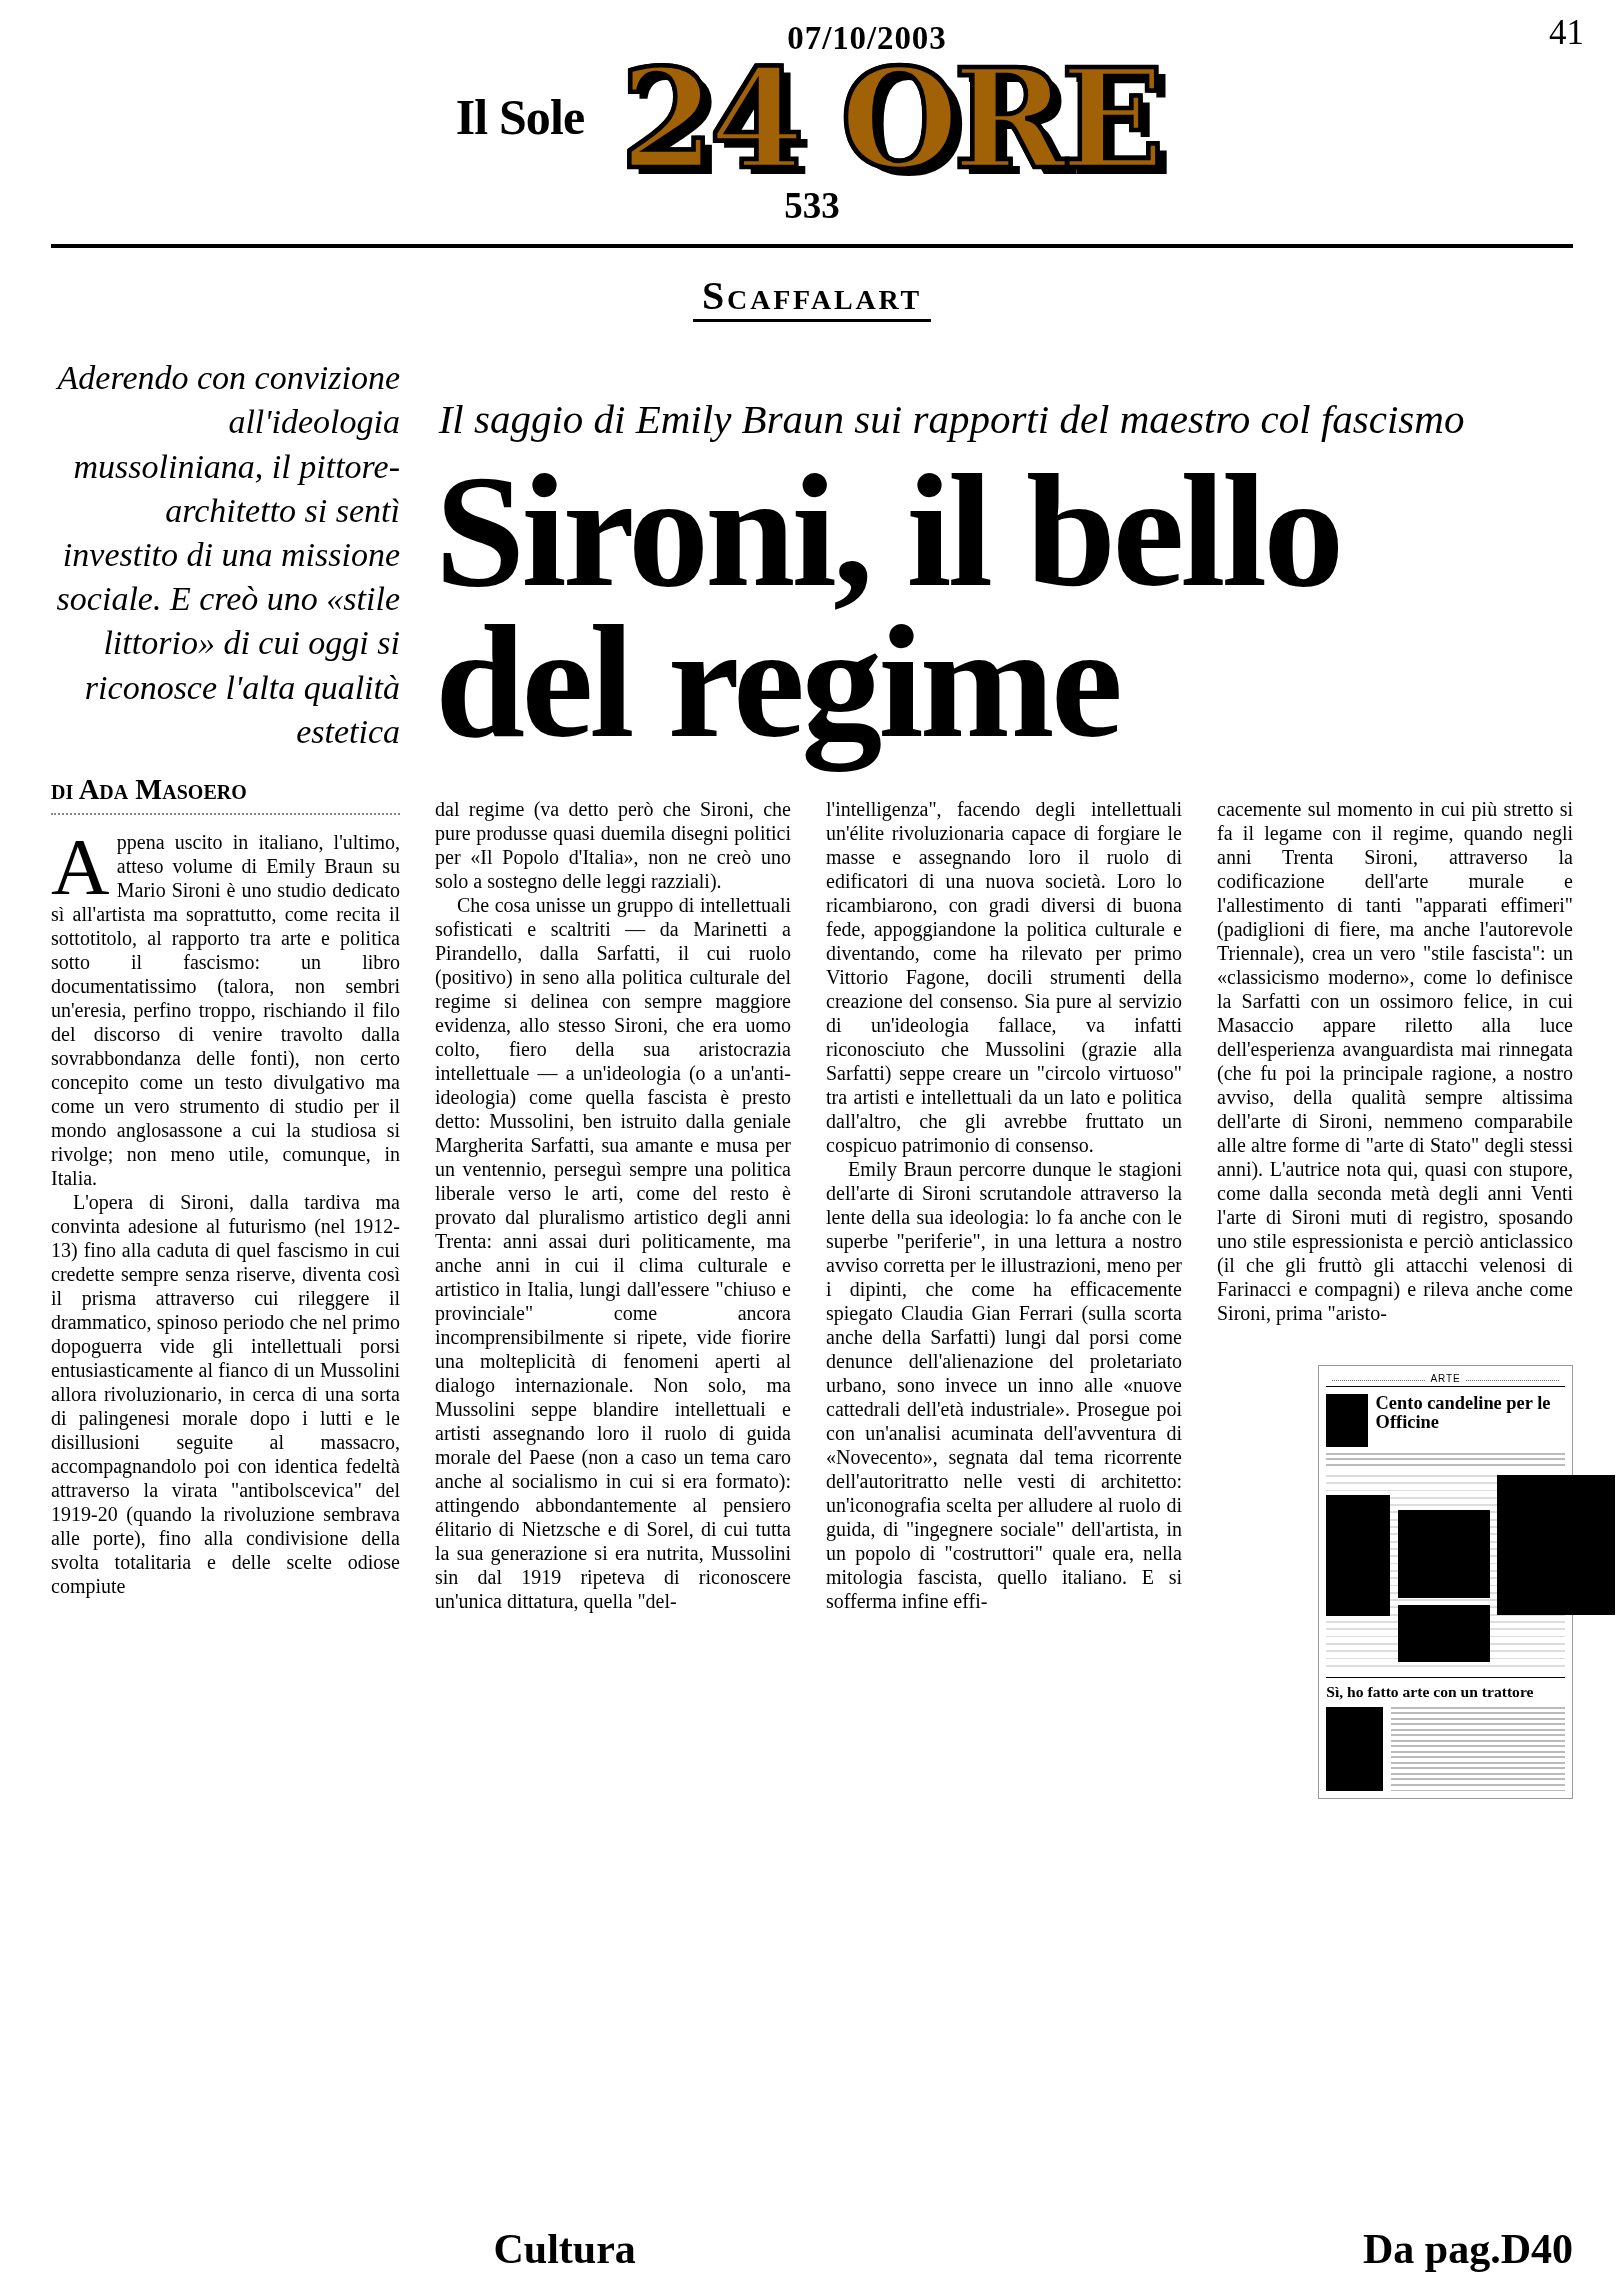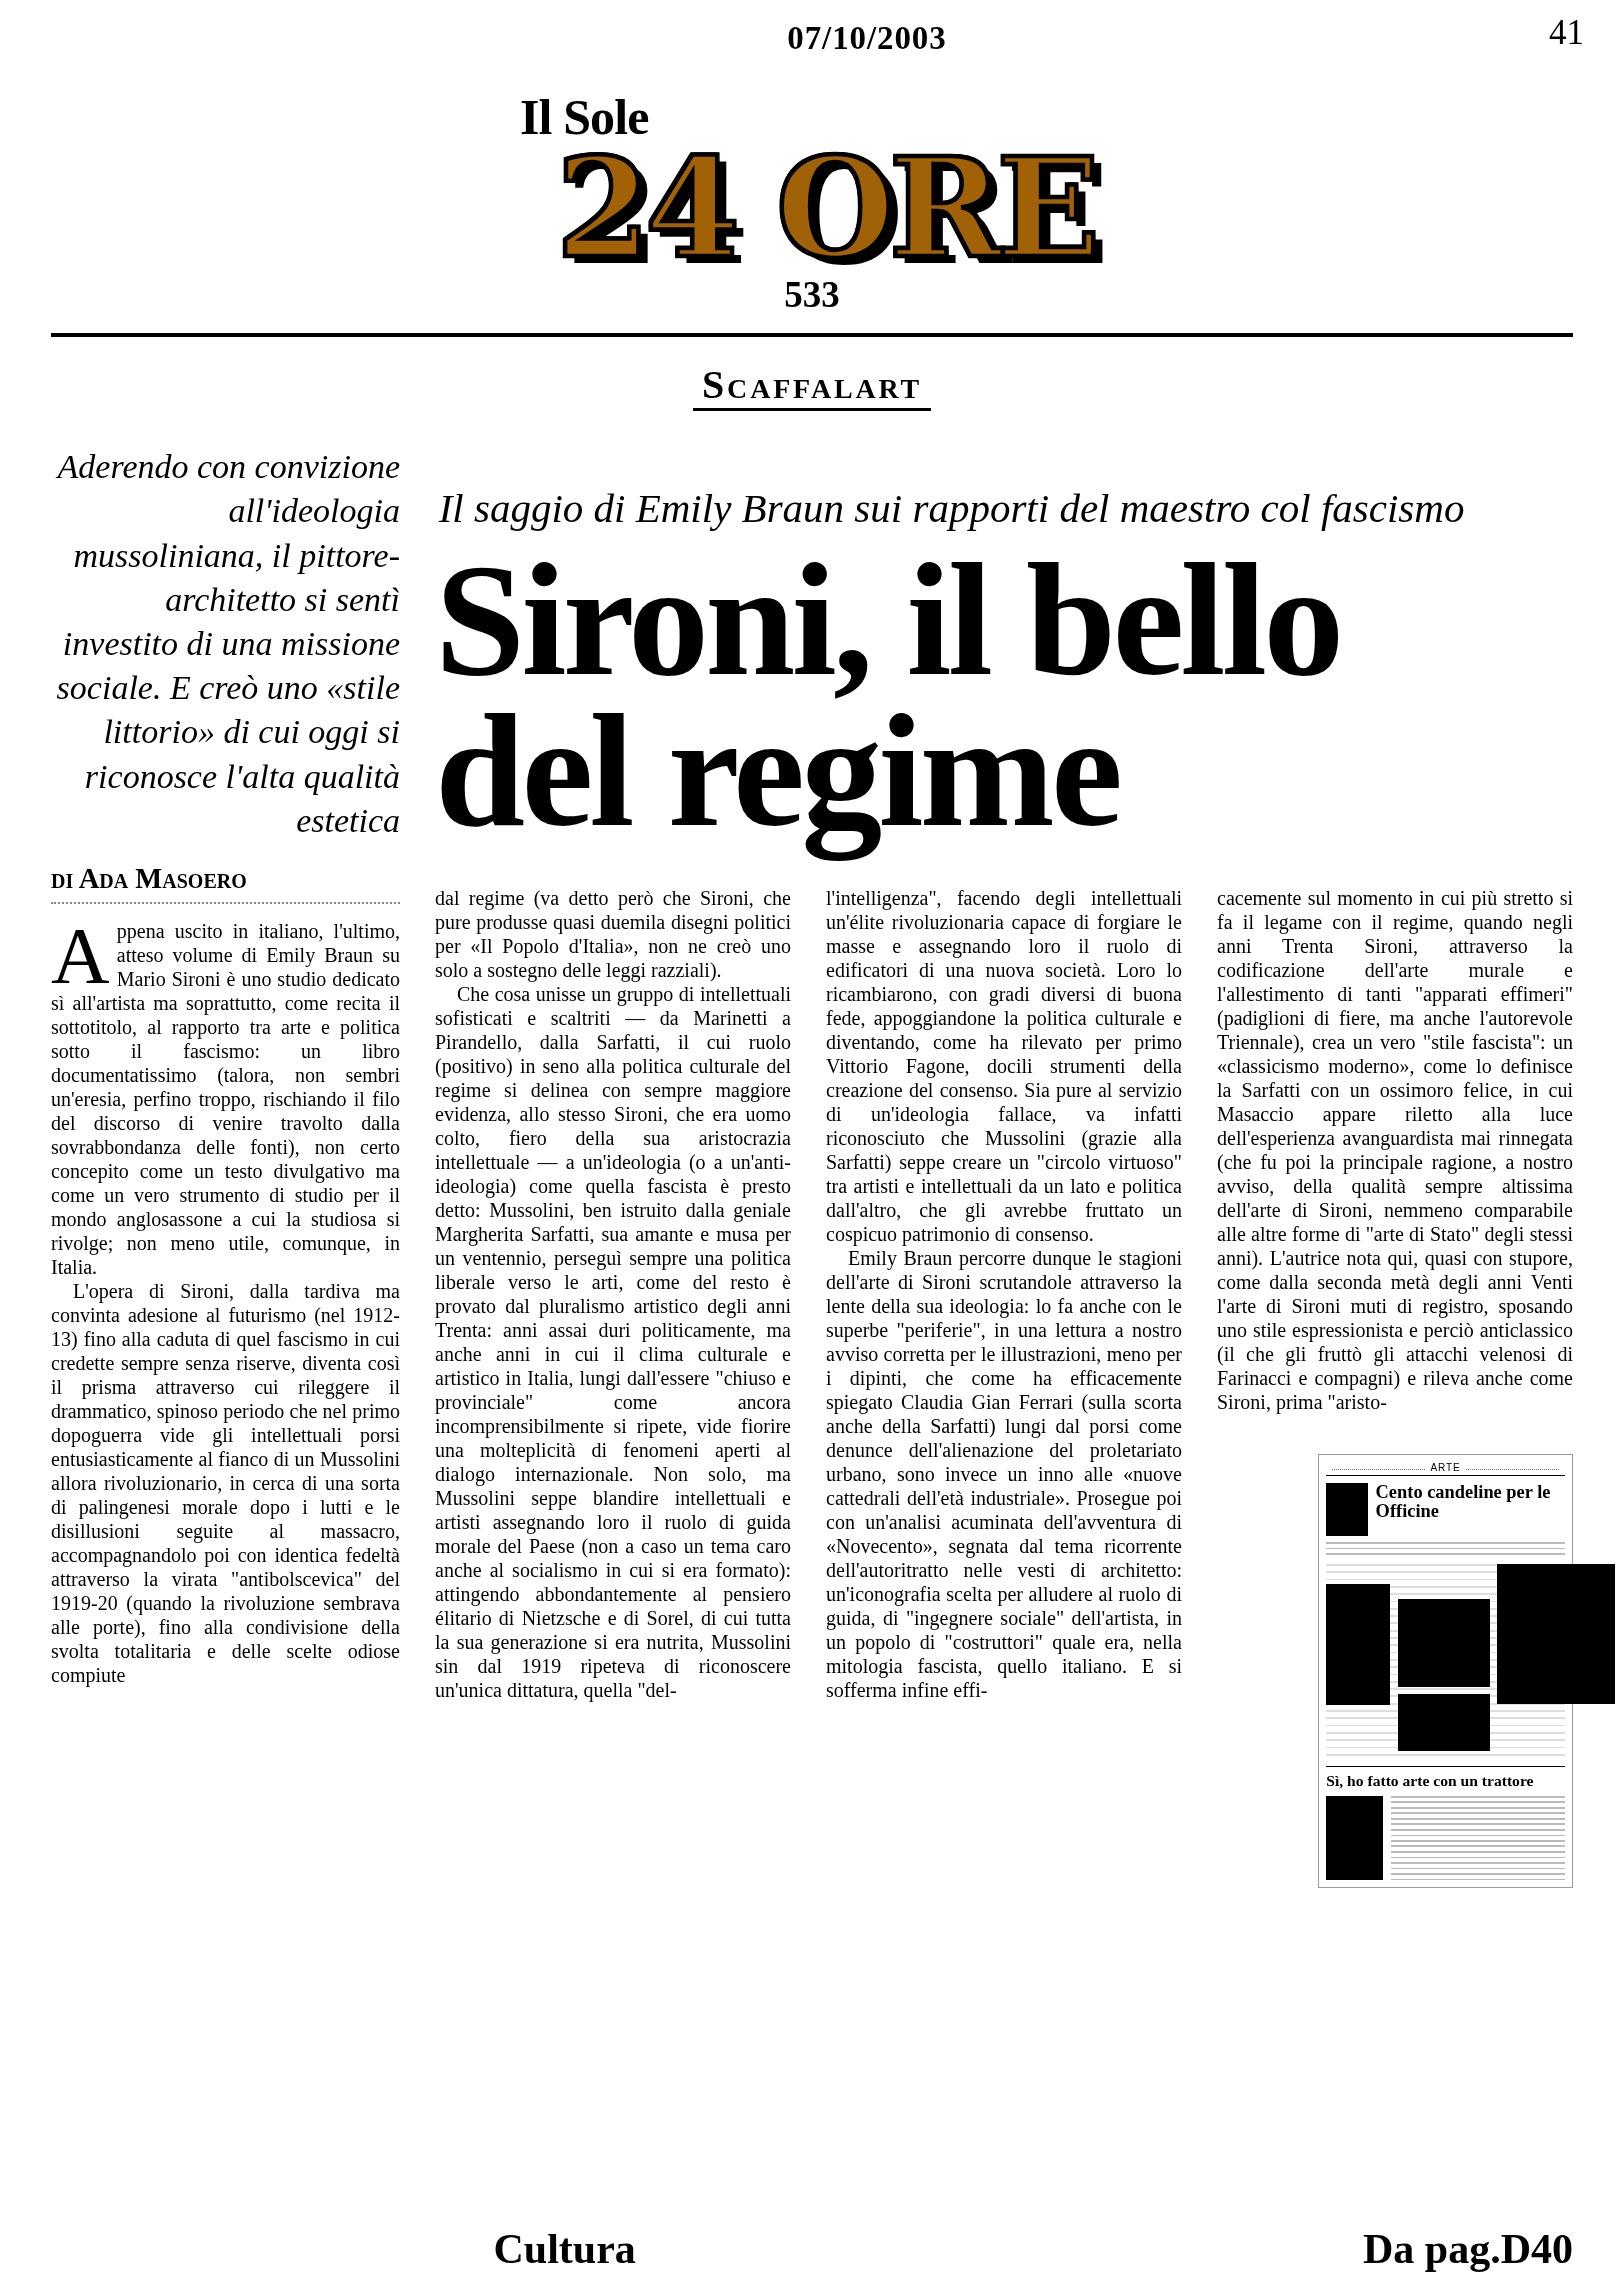--- a/index.html
+++ b/index.html
@@ -11,21 +11,21 @@
     color:#000;
     font-family:"Liberation Serif","DejaVu Serif",serif;
     box-sizing:border-box;
     padding:14.7px 51px 22px 51px;
     overflow:hidden;
   }
   
   .pageno{position:absolute;top:13px;right:40px;font-size:35px;}
   .masthead{width:fit-content;margin:5.5px auto 0 auto;text-align:center;}
   .mh-date{font-weight:bold;font-size:33px;letter-spacing:0.9px;transform:translateX(55px);}
-  .logo-row{display:flex;align-items:flex-start;justify-content:space-between;flex-direction:column;}
+  .logo-row{display:flex;align-items:flex-start;justify-content:space-between;}
   .logo-prefix{font-weight:bold;font-size:50px;margin-top:31px;letter-spacing:-0.9px;}
   .logo-main{
     font-family:"DejaVu Serif",serif;
     font-weight:bold;font-size:136px;line-height:0.92;
     color:#a16207;letter-spacing:-5.5px;
     -webkit-text-stroke:4.6px #000;
     text-shadow:9.2px 7.3px 0 #000,-1.8px -1.8px 0 #000,1.8px -1.8px 0 #000,-1.8px 1.8px 0 #000,1.8px 1.8px 0 #000;
     padding-right:9.2px;
     margin-left:36px;
   }

